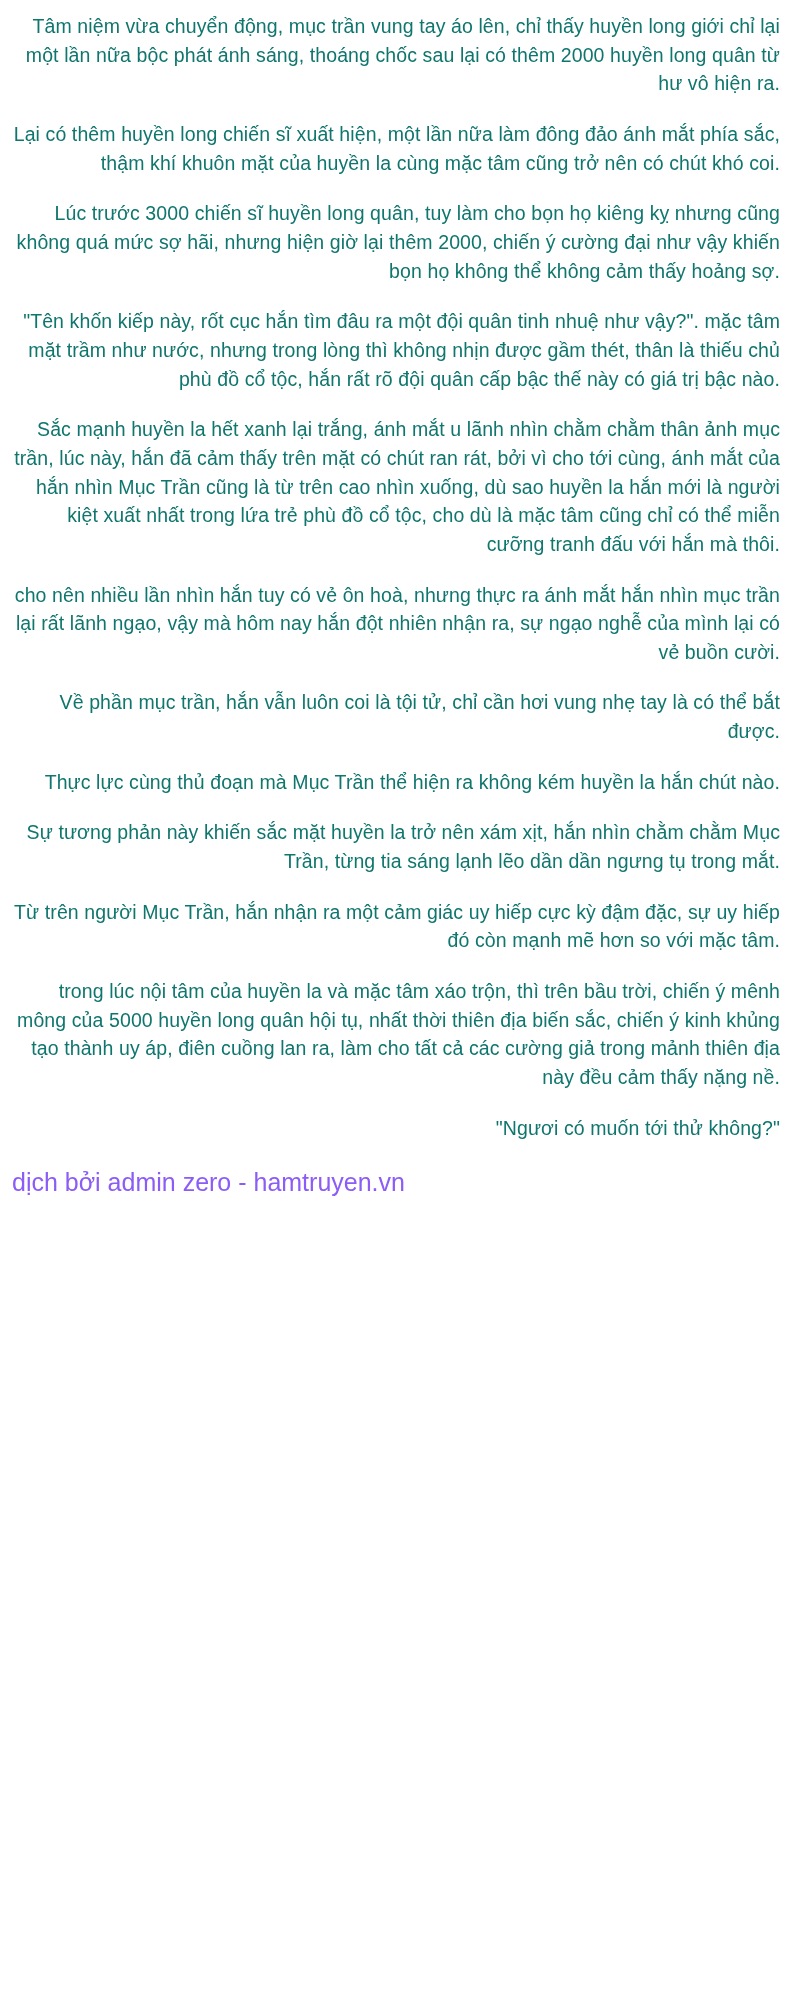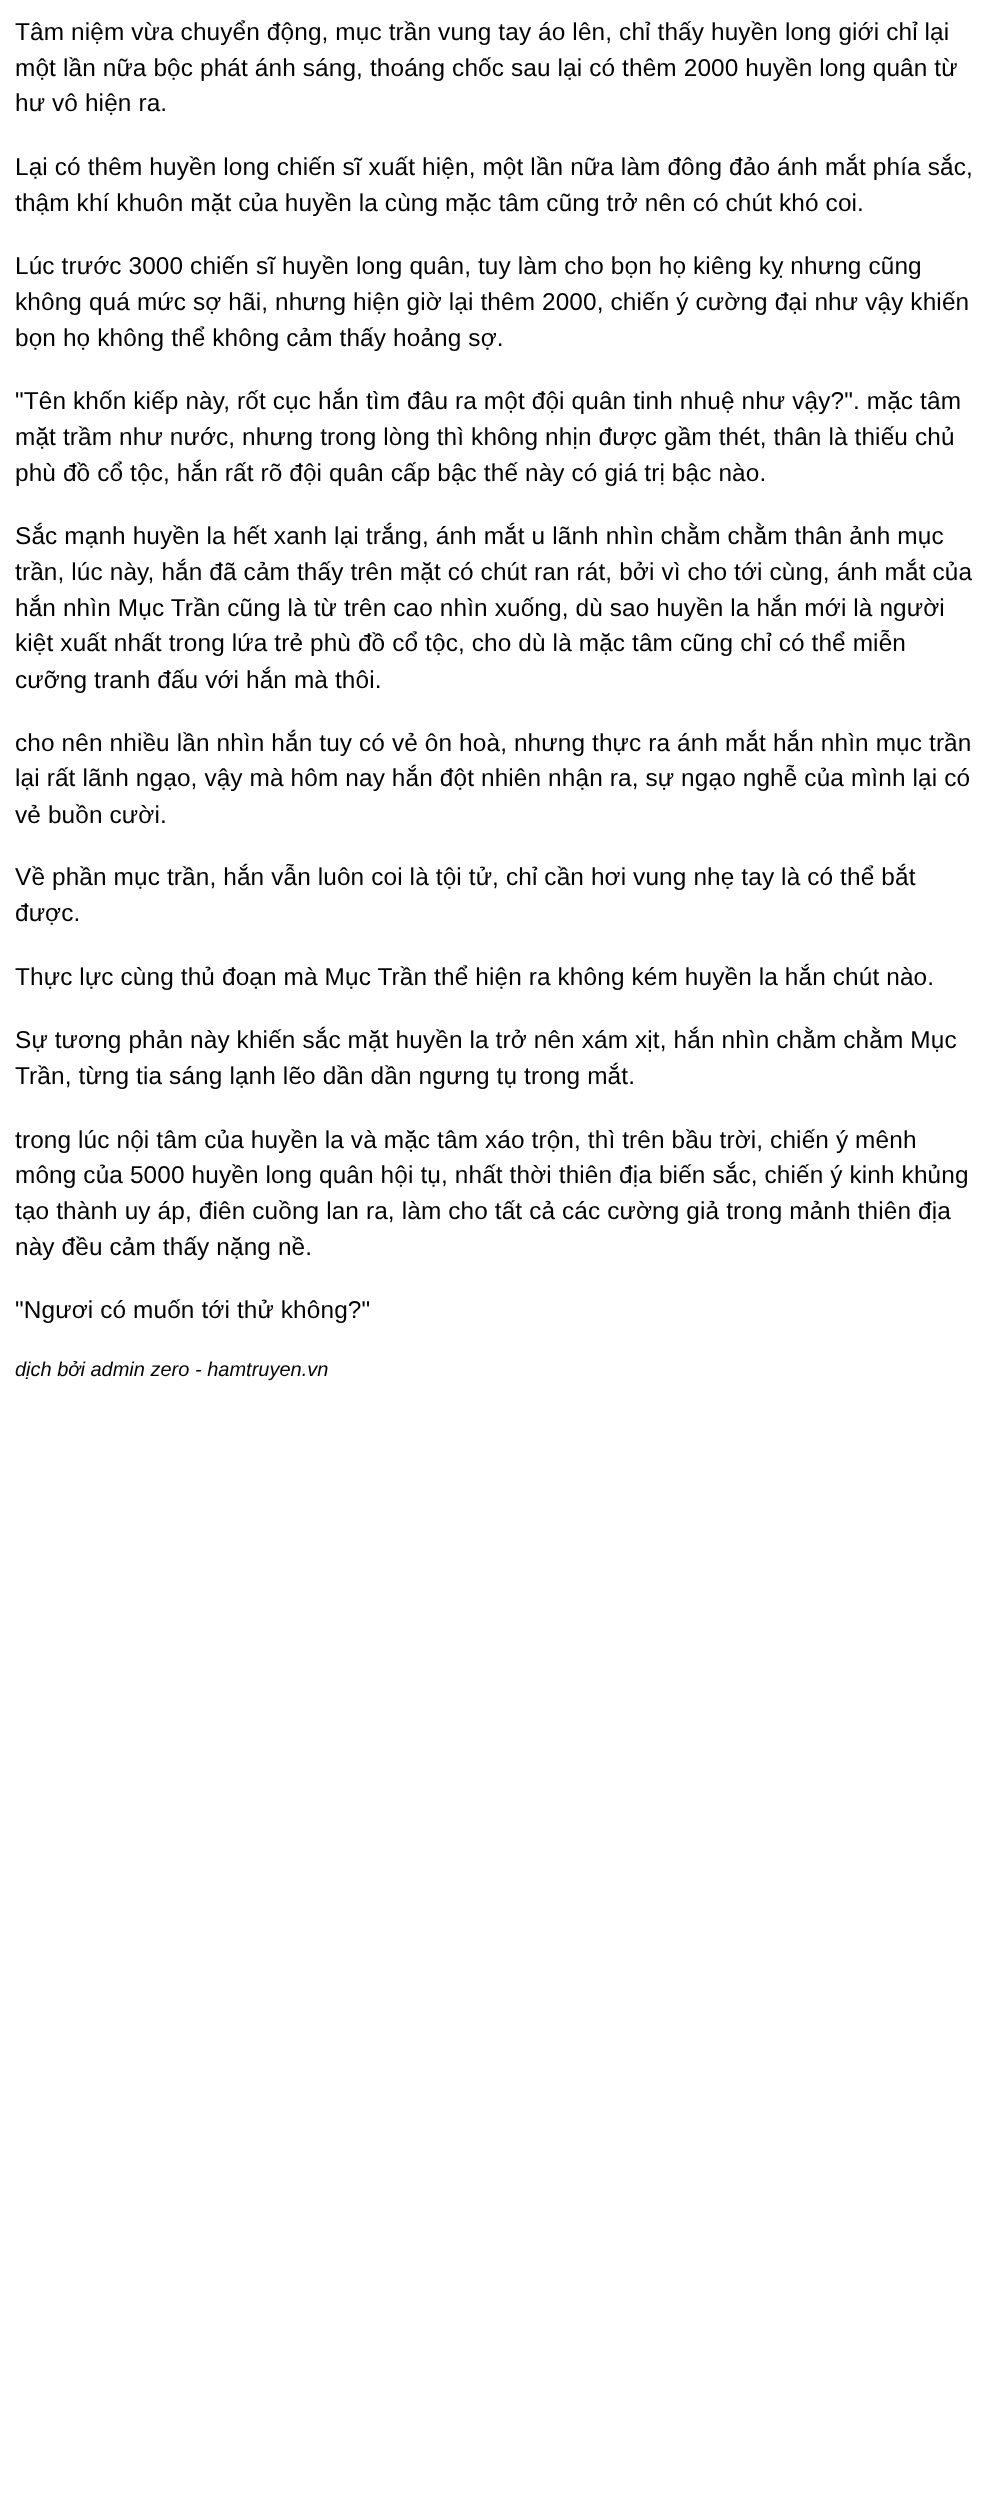--- a/index.html
+++ b/index.html
@@ -14,46 +14,46 @@
   }
   #reader {
     width: 800px;
     box-sizing: border-box;
     padding: 12px 20px 20px 12px;
     background: #ffffff;
   }
   .para {
     font-size: 19.5px;
     line-height: 1.47;
-    color: #000000;
+    color: #0f766e;
     margin: 0 0 22px 0;
-    text-align: left;
+    text-align: right;
     word-wrap: break-word;
     letter-spacing: 0.1px;
   }
   .para:last-child {
     margin-bottom: 0;
   }
   .credit {
-    font-size: 16px;
+    font-size: 25px;
     line-height: 1.47;
-    color: #000000;
+    color: #8b5cf6;
     margin: 0;
-    font-style: italic;
   }
 </style>
 </head>
 <body>
 
 <div id="reader">
   <p class="para">Tâm niệm vừa chuyển động, mục trần vung tay áo lên, chỉ thấy huyền long giới chỉ lại một lần nữa bộc phát ánh sáng, thoáng chốc sau lại có thêm 2000 huyền long quân từ hư vô hiện ra.</p>
   <p class="para">Lại có thêm huyền long chiến sĩ xuất hiện, một lần nữa làm đông đảo ánh mắt phía sắc, thậm khí khuôn mặt của huyền la cùng mặc tâm cũng trở nên có chút khó coi.</p>
   <p class="para">Lúc trước 3000 chiến sĩ huyền long quân, tuy làm cho bọn họ kiêng kỵ nhưng cũng không quá mức sợ hãi, nhưng hiện giờ lại thêm 2000, chiến ý cường đại như vậy khiến bọn họ không thể không cảm thấy hoảng sợ.</p>
   <p class="para">"Tên khốn kiếp này, rốt cục hắn tìm đâu ra một đội quân tinh nhuệ như vậy?". mặc tâm mặt trầm như nước, nhưng trong lòng thì không nhịn được gầm thét, thân là thiếu chủ phù đồ cổ tộc, hắn rất rõ đội quân cấp bậc thế này có giá trị bậc nào.</p>
   <p class="para">Sắc mạnh huyền la hết xanh lại trắng, ánh mắt u lãnh nhìn chằm chằm thân ảnh mục trần, lúc này, hắn đã cảm thấy trên mặt có chút ran rát, bởi vì cho tới cùng, ánh mắt của hắn nhìn Mục Trần cũng là từ trên cao nhìn xuống, dù sao huyền la hắn mới là người kiệt xuất nhất trong lứa trẻ phù đồ cổ tộc, cho dù là mặc tâm cũng chỉ có thể miễn cưỡng tranh đấu với hắn mà thôi.</p>
   <p class="para">cho nên nhiều lần nhìn hắn tuy có vẻ ôn hoà, nhưng thực ra ánh mắt hắn nhìn mục trần lại rất lãnh ngạo, vậy mà hôm nay hắn đột nhiên nhận ra, sự ngạo nghễ của mình lại có vẻ buồn cười.</p>
   <p class="para">Về phần mục trần, hắn vẫn luôn coi là tội tử, chỉ cần hơi vung nhẹ tay là có thể bắt được.</p>
   <p class="para">Thực lực cùng thủ đoạn mà Mục Trần thể hiện ra không kém huyền la hắn chút nào.</p>
   <p class="para">Sự tương phản này khiến sắc mặt huyền la trở nên xám xịt, hắn nhìn chằm chằm Mục Trần, từng tia sáng lạnh lẽo dần dần ngưng tụ trong mắt.</p>
+  <p class="para">Từ trên người Mục Trần, hắn nhận ra một cảm giác uy hiếp cực kỳ đậm đặc, sự uy hiếp đó còn mạnh mẽ hơn so với mặc tâm.</p>
   <p class="para">trong lúc nội tâm của huyền la và mặc tâm xáo trộn, thì trên bầu trời, chiến ý mênh mông của 5000 huyền long quân hội tụ, nhất thời thiên địa biến sắc, chiến ý kinh khủng tạo thành uy áp, điên cuồng lan ra, làm cho tất cả các cường  giả trong mảnh thiên địa này đều cảm thấy nặng nề.</p>
   <p class="para">"Ngươi có muốn tới thử không?"</p>
   <p class="credit">dịch bởi admin zero - hamtruyen.vn</p>
 </div>
 
 </body></html>

